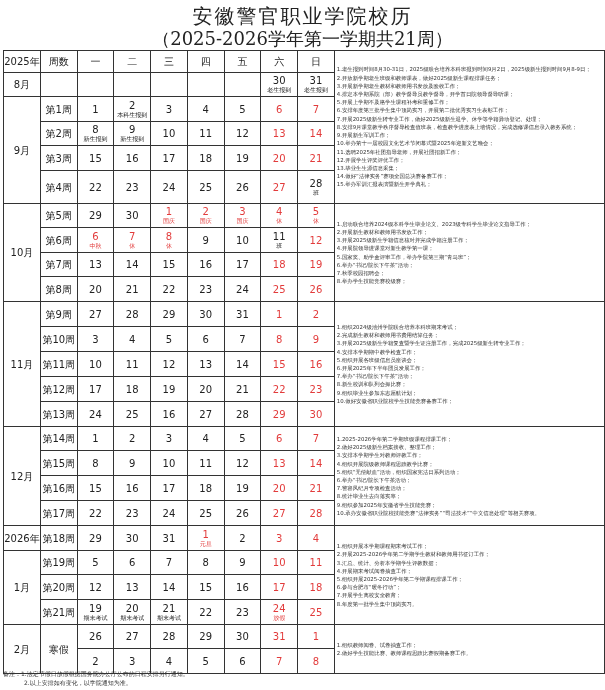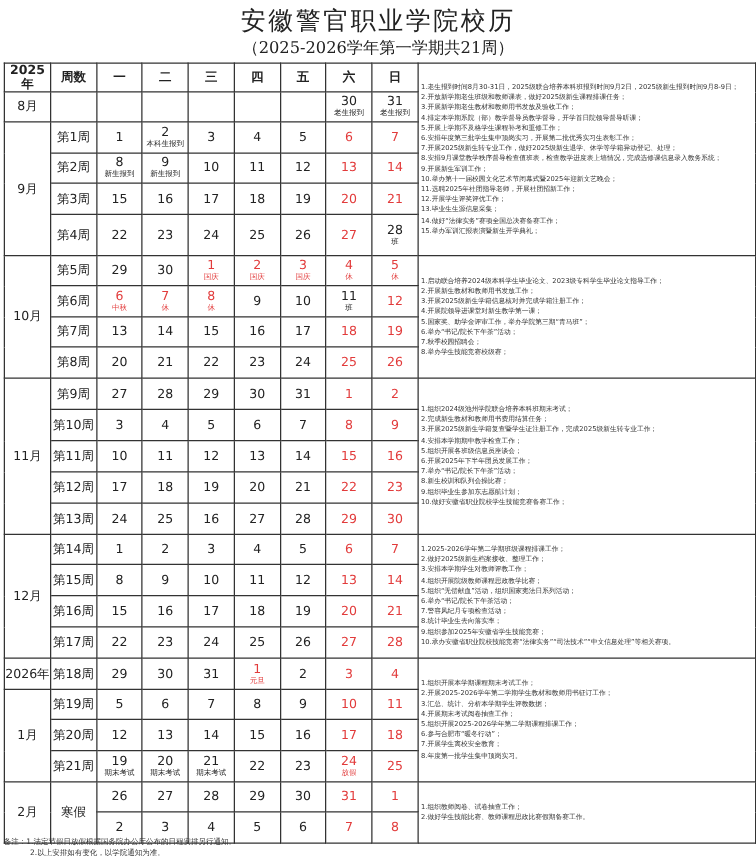--- a/index.html
+++ b/index.html
@@ -1,27 +1,27 @@
 <!DOCTYPE html>
 <html><head>
 <meta charset="utf-8">
 <style>
   html,body{margin:0;padding:0;background:#fff;}
   body{width:605px;height:690px;overflow:hidden;font-family:"DejaVu Sans","Liberation Sans",sans-serif;color:#222;}
   .title{position:absolute;left:0;top:2px;width:605px;text-align:center;font-family:"DejaVu Serif","Liberation Serif",serif;font-size:20px;line-height:28px;letter-spacing:2px;color:#222;}
-  .subtitle{position:absolute;left:0;top:30px;width:605px;text-align:center;font-family:"DejaVu Serif","Liberation Serif",serif;font-size:13px;line-height:18px;color:#222;}
+  .subtitle{position:absolute;left:0;top:30px;width:605px;text-align:center;font-family:"DejaVu Serif","Liberation Serif",serif;font-size:18px;line-height:18px;color:#222;}
   table.cal{position:absolute;left:3px;top:50px;border-collapse:collapse;table-layout:fixed;}
   table.cal td{border:1px solid #333;text-align:center;vertical-align:middle;padding:0;font-size:10px;line-height:11px;}
   td.day .n{display:block;font-size:10px;line-height:11px;}
   td.day .s{display:block;font-size:6px;line-height:8px;}
   .red{color:#e23b3b;}
   td.notes{text-align:left !important;vertical-align:middle;padding:1px 2px !important;font-size:5.4px !important;line-height:8.2px !important;color:#333;}
   td.notes div{white-space:normal;}
   td.month{font-size:10px;}
-  td.hdr{font-size:10px;font-weight:bold;}
+  td.hdr{font-size:10px;}
   .footer{position:absolute;left:3px;top:669px;font-size:6px;line-height:9px;color:#333;}
   .footer .l2{padding-left:21px;}
 </style>
 </head>
 <body>
 
 <div class="title">安徽警官职业学院校历</div>
 <div class="subtitle">（2025-2026学年第一学期共21周）</div>
 
 <table class="cal">

